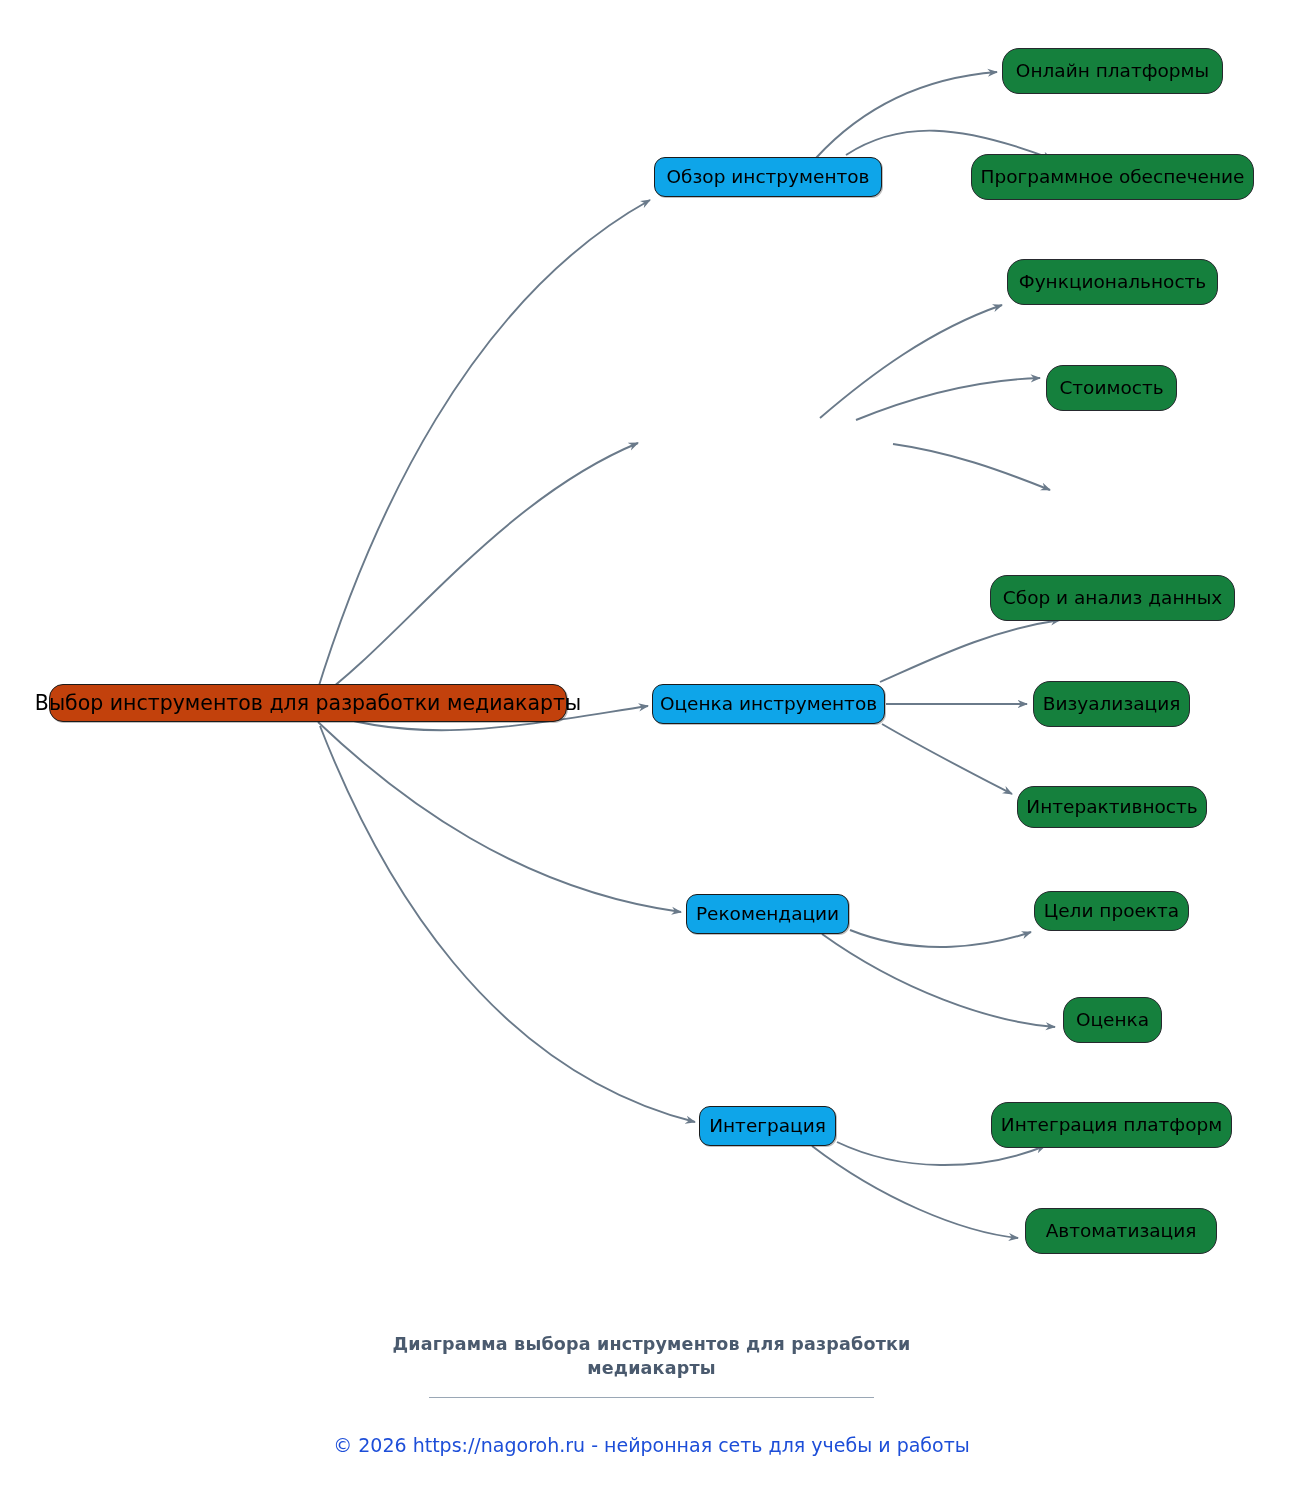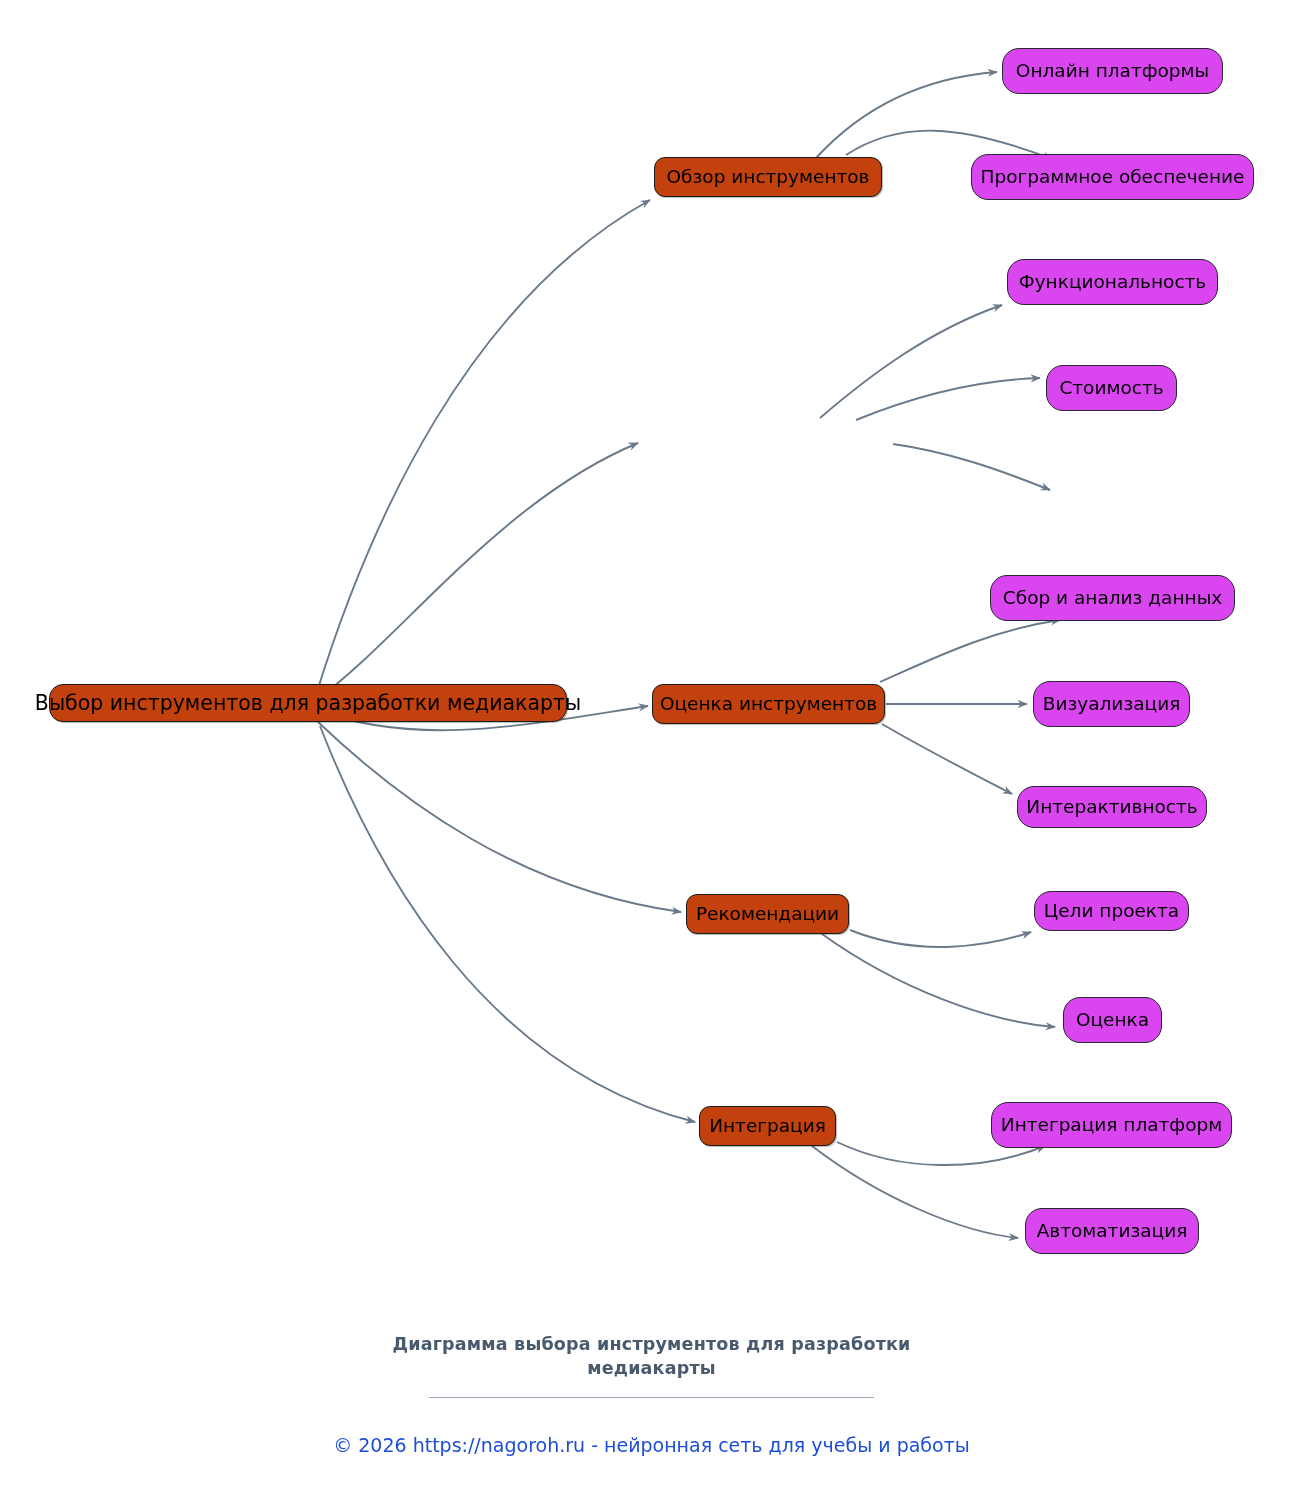--- a/index.html
+++ b/index.html
@@ -36,30 +36,30 @@
   .node-root {
     background: #c2410c;
     border: 1.6px solid #1b1b1b;
     border-radius: 14px;
     color: #000000;
     font-size: 20.5px;
     padding: 0 16px;
     box-shadow: 1px 1px 0 rgba(0,0,0,0.25);
   }
   .node-branch {
-    background: #c2410c;
+    background: #0ea5e9;
     border: 1.6px solid #1b1b1b;
     border-radius: 11px;
     color: #000000;
     font-size: 18.5px;
     padding: 0 14px;
     box-shadow: 1px 1px 0 rgba(0,0,0,0.25);
   }
   .node-leaf {
-    background: #d946ef;
+    background: #15803d;
     border: 1.7px solid #26292e;
     border-radius: 17px;
     color: #000000;
     font-size: 18.5px;
     padding: 0 16px;
   }
   .caption-block {
     position: absolute;
     left: 0;
     width: 1303px;
@@ -166,21 +166,21 @@
   <div class="node node-leaf" style="left:1063px; top:997px; width:99px; height:46px;">
     <span>Оценка</span>
   </div>
 
   <div class="node node-branch" style="left:699px; top:1106px; width:137px; height:40px;">
     <span>Интеграция</span>
   </div>
   <div class="node node-leaf" style="left:991px; top:1102px; width:241px; height:46px;">
     <span>Интеграция платформ</span>
   </div>
-  <div class="node node-leaf" style="left:1025px; top:1208px; width:174px; height:46px;">
+  <div class="node node-leaf" style="left:1025px; top:1208px; width:192px; height:46px;">
     <span>Автоматизация</span>
   </div>
 
   <div class="caption-block" style="top:1333px;">
     <div class="caption-title">
       <div>Диаграмма выбора инструментов для разработки</div>
       <div>медиакарты</div>
     </div>
     <div class="caption-rule"></div>
     <div class="caption-copyright">© 2026 https://nagoroh.ru - нейронная сеть для учебы и работы</div>

